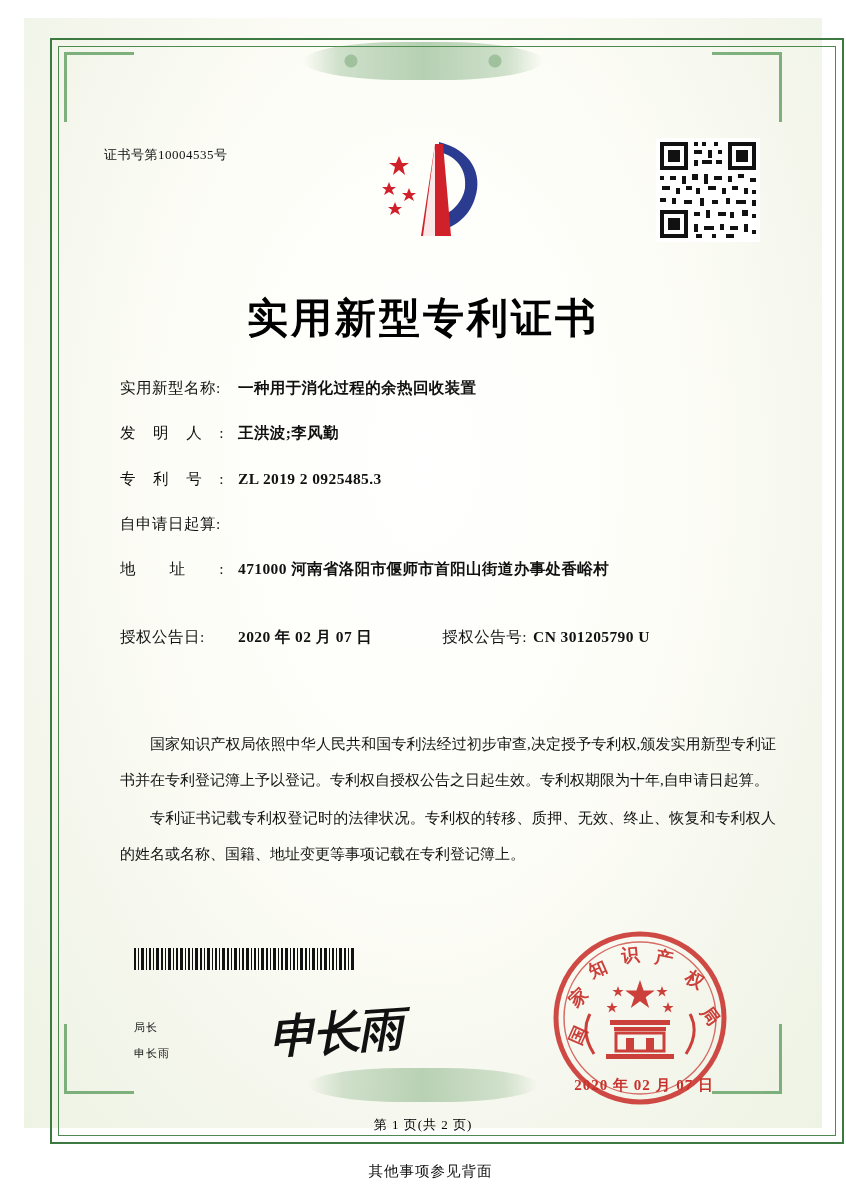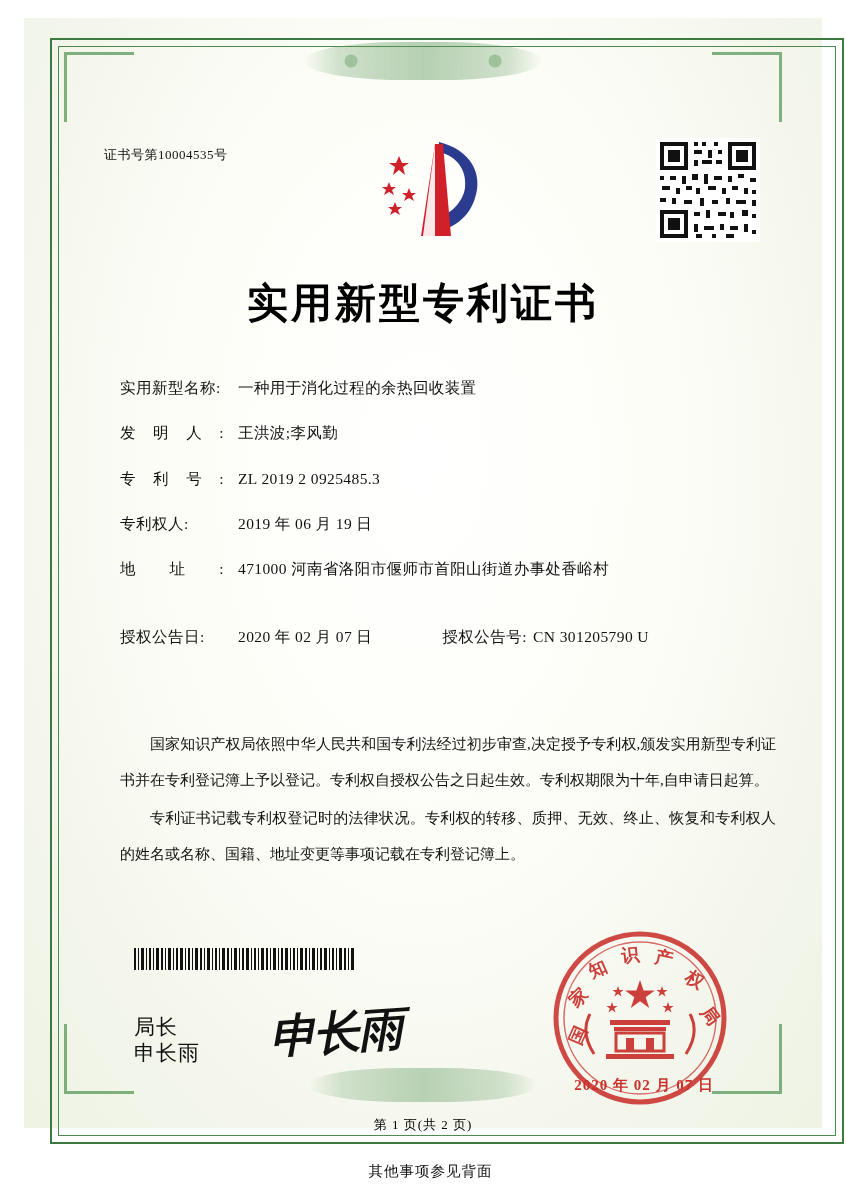--- a/index.html
+++ b/index.html
@@ -122,21 +122,21 @@
     right: 62px;
     top: 120px;
     width: 104px;
     height: 104px;
   }
 
   .title {
     position: absolute;
     left: 0;
     right: 0;
-    top: 258px;
+    top: 273px;
     text-align: center;
     font-size: 41px;
     font-weight: bold;
     letter-spacing: 3px;
     color: #000;
     font-family: "Liberation Serif", "DejaVu Serif", serif;
   }
 
   
   .fields {
@@ -162,20 +162,21 @@
   .label.spaced {
     display: inline-block;
     text-align: justify;
     text-align-last: justify;
     width: 104px;
     padding-right: 14px;
   }
   .value {
     flex: 1;
     letter-spacing: .4px;
+    font-weight: bold;
   }
   .row.pair .value {
     flex: none;
   }
   .gap {
     display: inline-block;
     width: 70px;
   }
   .label2 {
     white-space: nowrap;
@@ -206,21 +207,21 @@
     top: 930px;
     width: 222px;
     height: 22px;
   }
 
   
   .sign-block {
     position: absolute;
     left: 110px;
     top: 996px;
-    font-size: 21px;
+    font-size: 11px;
     line-height: 26px;
     color: #111;
     letter-spacing: 1px;
   }
   .signature {
     position: absolute;
     left: 246px;
     top: 982px;
     width: 200px;
     height: 72px;
@@ -384,22 +385,21 @@
       <span class="label spaced">发明人:</span>
       <span class="value">王洪波;李风勤</span>
     </div>
 
     <div class="row">
       <span class="label spaced">专利号:</span>
       <span class="value">ZL 2019 2 0925485.3</span>
     </div>
 
     <div class="row">
-      <span class="label">专利权人:</span>
-      <span class="value">2019 年 06 月 19 日</span>
+      <span class="label">自申请日起算:</span>
     </div>
 
 
     <div class="row">
       <span class="label spaced">地址:</span>
       <span class="value">471000 河南省洛阳市偃师市首阳山街道办事处香峪村</span>
     </div>
 
     <div class="row pair">
       <span class="label">授权公告日:</span>

